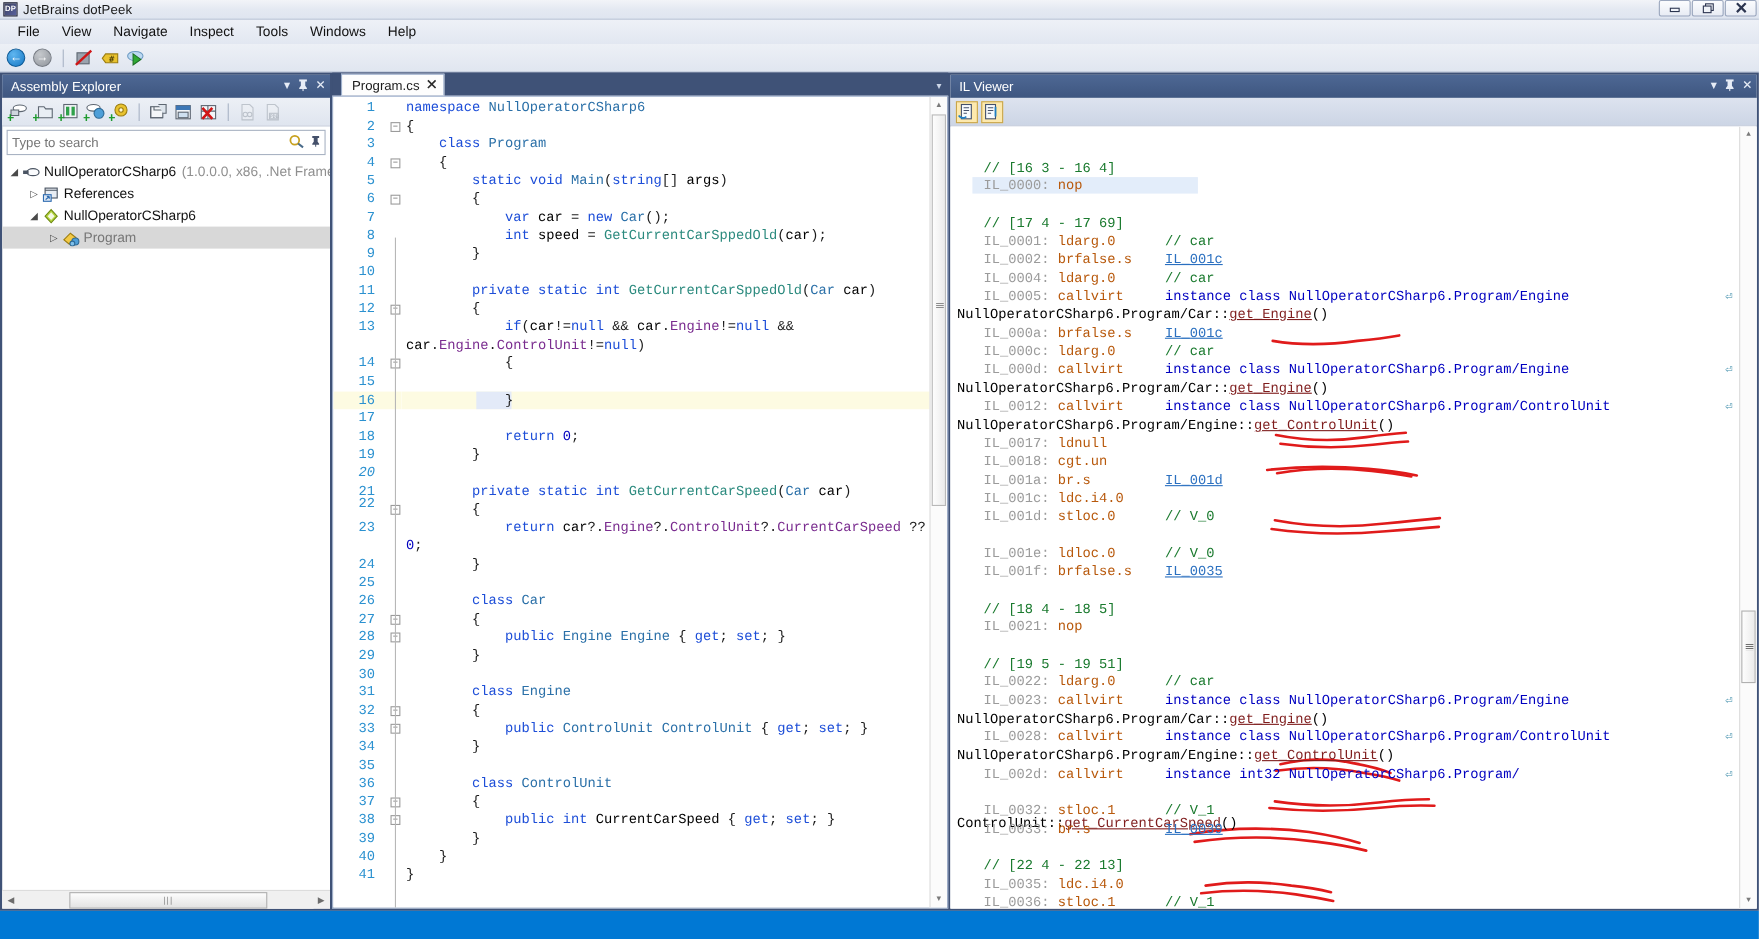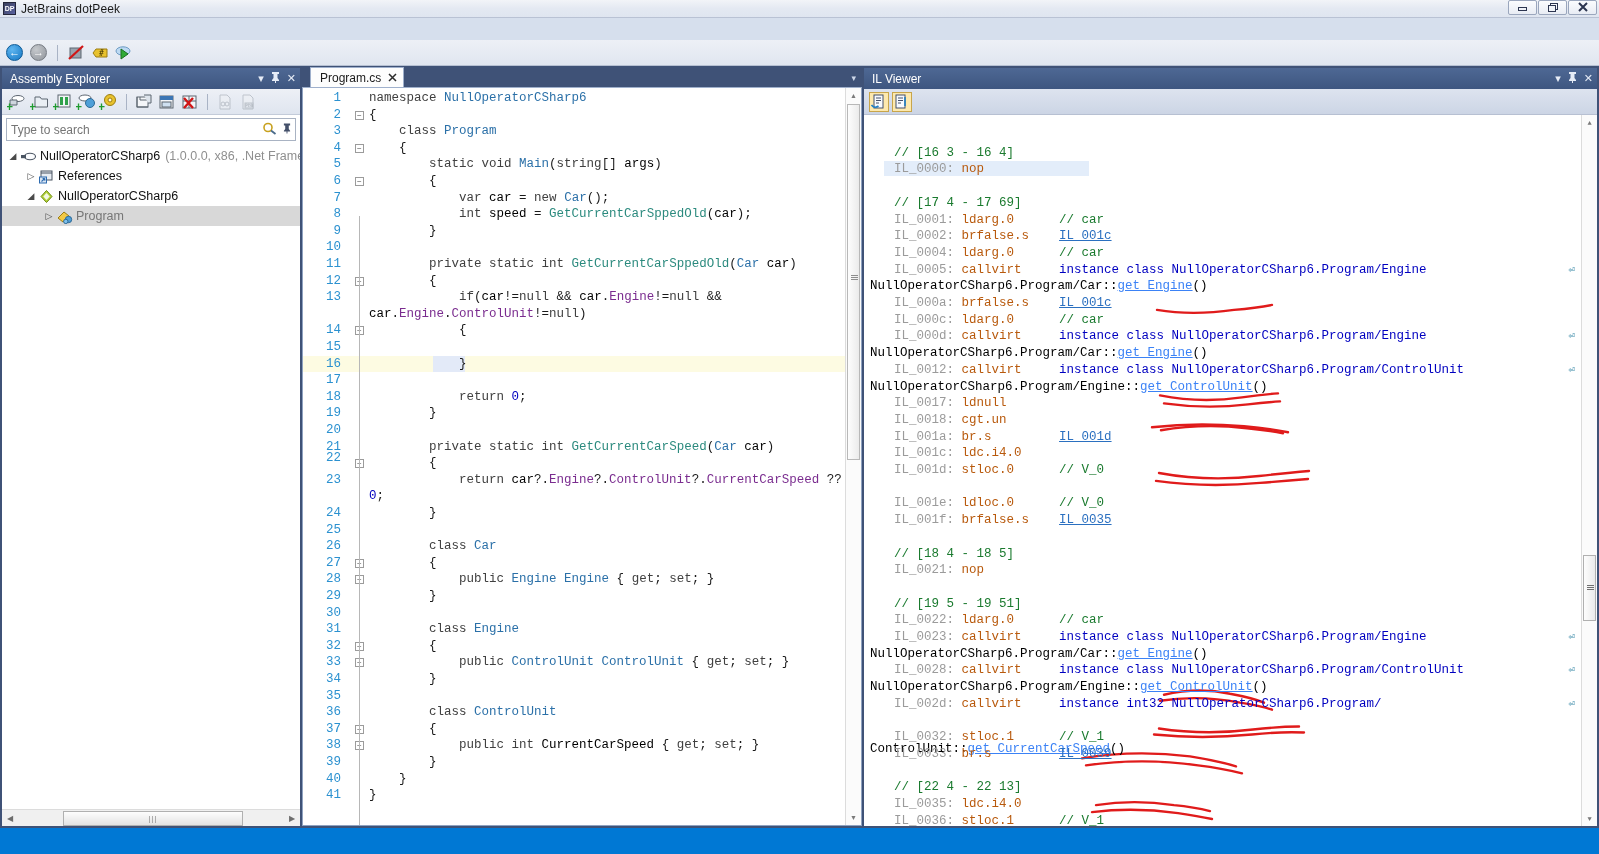--- a/index.html
+++ b/index.html
@@ -157,21 +157,21 @@
     position:absolute; left:52px; width:9px; height:9px;
     border:1px solid #9b9b9b; background:#fff; color:#555;
     font-size:8px; line-height:7px; text-align:center;
   }
   .foldline { position:absolute; left:56px; width:1px; background:#b7b7b7; }
   .cl { position:absolute; left:4px; white-space:pre; }
   .hl-line { position:absolute; left:0; right:0; height:16px; background:#fdfbe2; }
   .hl-blk { position:absolute; height:16px; background:#e3eaf8; }
   .wrapmk { position:absolute; color:#3a8aa8; font-size:11px; }
 
-  .k  { color:#404040; }   
+  .k  { color:#1d4ed8; }   
   .t  { color:#2b70a8; }   
   .id { color:#000000; }
   .mt { color:#2b8a7e; }   
   .pr { color:#7a2c8f; }
   .op { color:#1a1a1a; }
   .num{ color:#0000c0; }
 
   .ed-vscroll {
     position:absolute; right:0; top:0; width:16px; bottom:0; background:#fbfbfb;
     border-left:1px solid #dcdcdc;
@@ -199,21 +199,21 @@
   .il-body { flex:1; background:#fff; position:relative; overflow:hidden;
              font-family:"Liberation Mono", monospace; font-size:12.5px; }
   .il-line { position:absolute; left:0; white-space:pre;font-family:Liberation Mono, monospace; }
   .ilsel { position:absolute; height:15px; background:#e3edfa; }
   .il-addr { color:#9b9b9b; }
   .il-op   { color:#b8590c; }
   .il-cmt  { color:#1a7a2e; }
   .il-ref  { color:#2b70c0; }
   .il-sig  { color:#0000c0; }
   .il-txt  { color:#000000; }
-  .il-mth  { color:#3b82f6; }
+  .il-mth  { color:#7f1d1d; }
   .il-vscroll {
     position:absolute; right:0; top:0; width:16px; bottom:0; background:#fbfbfb;
     border-left:1px solid #dcdcdc;
   }
   .il-vscroll .up,.il-vscroll .dn{
     position:absolute; left:0; width:15px; height:15px; font-size:7px; color:#7a7a7a;
     display:flex;align-items:center;justify-content:center;}
   .il-vscroll .up{top:0;} .il-vscroll .dn{bottom:0;}
   .il-vscroll .thumb{
     position:absolute; left:1px; width:13px; top:440px; height:66px;
@@ -248,20 +248,29 @@
         </svg>
       </div>
       <div class="win-btn">
         <svg width="12" height="11" viewBox="0 0 12 11">
           <path d="M2 1 L10 9 M10 1 L2 9" stroke="#2c3550" stroke-width="2" fill="none"></path>
         </svg>
       </div>
     </div>
   </div>
 
+  <div class="menubar">
+    <div class="menu-item">File</div>
+    <div class="menu-item">View</div>
+    <div class="menu-item">Navigate</div>
+    <div class="menu-item">Inspect</div>
+    <div class="menu-item">Tools</div>
+    <div class="menu-item">Windows</div>
+    <div class="menu-item">Help</div>
+  </div>
 
   <div class="toolbar">
     <span class="tb-ico">
       <span class="circ blue" style="position:absolute;left:1px;top:1px;">←</span>
     </span>
     <span class="tb-ico">
       <span class="circ gray" style="position:absolute;left:1px;top:1px;">→</span>
     </span>
     <span class="tb-sep"></span>
     <span class="tb-ico">
@@ -484,21 +493,21 @@
             <div class="foldbox" style="top: 188.6px;">−</div>
             <div class="ln" style="top: 202.2px;">13</div>
             <div class="ln" style="top: 235.4px; text-align: right;">14</div>
             <div class="foldbox" style="top: 238.4px;">−</div>
             <div class="ln" style="top: 252px;">15</div>
             <div class="hl-line" style="top: 267.6px;"></div>
             <div class="ln" style="top: 268.6px;">16</div>
             <div class="ln" style="top: 285.2px;">17</div>
             <div class="ln" style="top: 301.8px;">18</div>
             <div class="ln" style="top: 318.4px;">19</div>
-            <div class="ln" style="top: 335px;">20</div>
+            <div class="ln" style="top: 335px; font-style: italic;">20</div>
             <div class="ln" style="top: 351.6px;">21</div>
             <div class="ln" style="top: 363px;">22</div>
             <div class="foldbox" style="top: 371.2px;">−</div>
             <div class="ln" style="top: 384.8px;">23</div>
             <div class="ln" style="top: 418px;">24</div>
             <div class="ln" style="top: 434.6px;">25</div>
             <div class="ln" style="top: 451.2px;">26</div>
             <div class="ln" style="top: 467.8px;">27</div>
             <div class="foldbox" style="top: 470.8px;">−</div>
             <div class="ln" style="top: 484.4px;">28</div>

